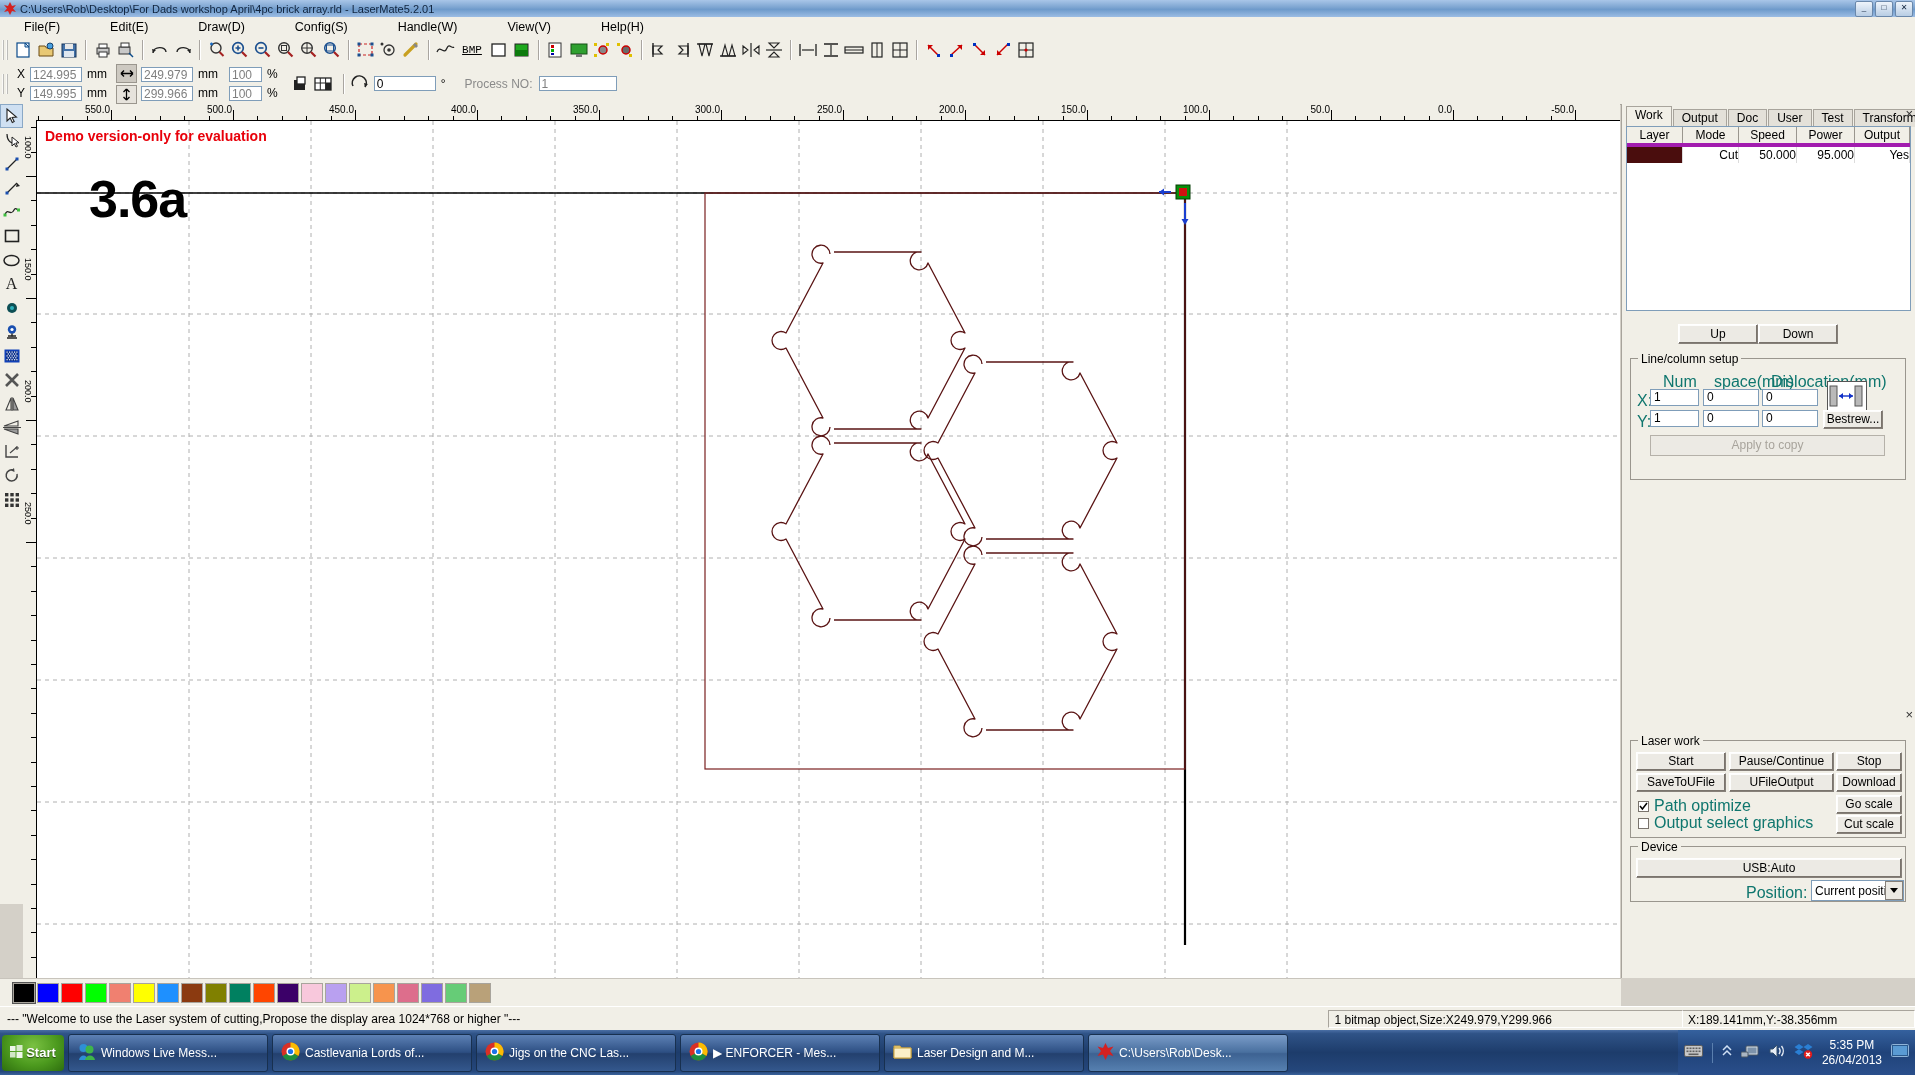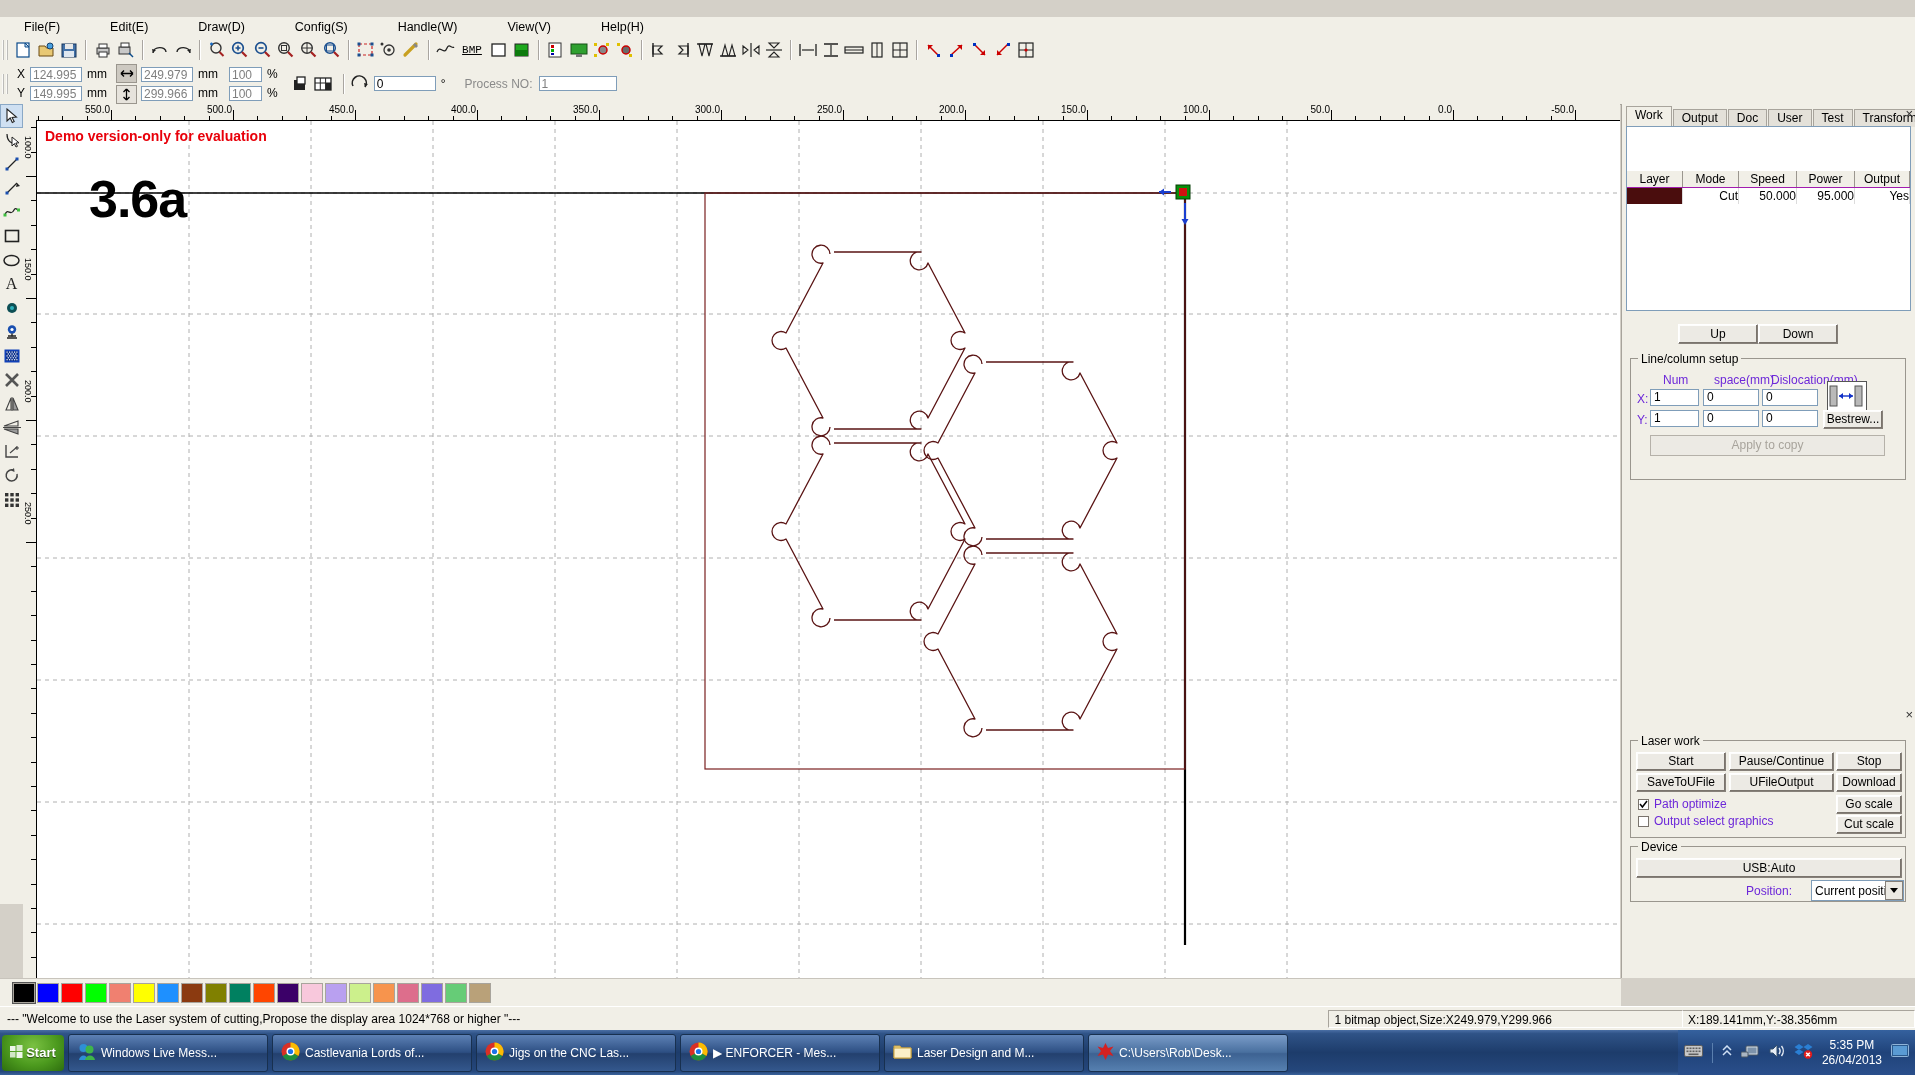--- a/index.html
+++ b/index.html
@@ -98,38 +98,38 @@
 
   
   .rightpanel{position:absolute;left:1621px;top:104px;width:294px;height:874px;background:#f1efe7;
               border-left:1px solid #a8a49c;}
   .tabstrip{position:absolute;left:4px;top:5px;height:18px;display:flex;align-items:flex-end;}
   .tab{height:16px;padding:1px 8px 0 8px;font-size:12px;background:#e4e1d9;border:1px solid #a8a49c;
        border-bottom:none;margin-right:1px;color:#000;}
   .tab.active{background:#f1efe7;height:18px;border-bottom:1px solid #f1efe7;font-weight:normal;}
   .layertable{position:absolute;left:4px;top:22px;width:285px;height:185px;background:#fff;
               border:1px solid #7f9db9;box-sizing:border-box;}
-  .lthead{display:flex;height:16px;background:#f1efe7;border-bottom:1px solid #a21caf;margin-top:44px;}
+  .lthead{display:flex;height:16px;background:#f1efe7;border-bottom:4px solid #a21caf;}
   .lthead div{font-size:12px;text-align:center;line-height:16px;border-right:1px solid #9a968e;
               box-sizing:border-box;}
   .ltrow{display:flex;height:16px;}
   .ltrow div{font-size:12px;text-align:right;line-height:16px;border-right:1px solid #dcdcdc;
              box-sizing:border-box;}
   .swatch{background:#4a0d0d;}
   .c1{width:56px}.c2{width:56px}.c3{width:58px}.c4{width:58px}.c5{width:55px}
 
   .updown{position:absolute;left:8px;top:220px;width:275px;display:flex;}
   .btn{background:#eceae4;border:1px solid #868079;border-top-color:#fff;border-left-color:#fff;
        box-shadow:inset -1px -1px 0 #7a746d,inset 1px 1px 0 #fdfdfc;
        font-size:12px;text-align:center;color:#000;box-sizing:border-box;}
 
   .group{position:absolute;border:1px solid #9a968e;box-sizing:border-box;}
   .glabel{position:absolute;top:-7px;left:7px;background:#f1efe7;padding:0 3px;font-size:12px;color:#000;}
 
-  .gridlbl{font-size:12px;color:#6d28d9;}
+  .gridlbl{font-size:16px;color:#0f766e;}
   .inp{height:17px;border:1px solid #7f9db9;background:#fff;font-size:12px;padding:0 3px;
        box-sizing:border-box;line-height:15px;color:#000;}
   .disabledbtn{background:#eceae4;border:1px solid #b5b1a9;color:#a8a49c;font-size:12px;text-align:center;}
 
   .chk{width:11px;height:11px;border:1px solid #7a746d;background:#fff;display:inline-block;
        position:relative;vertical-align:middle;box-sizing:border-box;}
   .chk.on:after{content:"";position:absolute;left:2px;top:4px;width:4px;height:1px;}
 
   
   .palettebar{position:absolute;left:0;top:978px;width:1621px;height:28px;background:#f1efe7;
@@ -159,20 +159,33 @@
   .tkitem.active{background:linear-gradient(to bottom,#7a9cc9,#49709f 48%,#3d6292 52%,#5680b0);}
   .tray{position:absolute;right:0;top:0;height:45px;display:flex;align-items:center;gap:9px;padding:0 6px;
         background:linear-gradient(to bottom,#35619e,#20437a 50%,#2a4f8b);}
   .clock{color:#fff;font-size:12px;line-height:15px;text-align:center;}
 </style>
 </head>
 <body>
 
 <div class="app">
 
+  <div class="titlebar">
+    <span class="ticon">
+      <svg width="14" height="13" viewBox="0 0 14 13">
+          <polygon points="7,0 9,4 13,3 10,6.5 13,10 9,9 7,13 5,9 1,10 4,6.5 1,3 5,4" fill="#d42121"></polygon>
+        </svg>
+    </span>
+    <span class="ttext">C:\Users\Rob\Desktop\For Dads workshop April\4pc brick array.rld - LaserMate5.2.01</span>
+    <div class="winbtns">
+      <div class="winbtn">_</div>
+      <div class="winbtn">□</div>
+      <div class="winbtn">✕</div>
+    </div>
+  </div>
 
   <div class="menubar">
     <div class="menuitem">File(F)</div>
     <div class="menuitem">Edit(E)</div>
     <div class="menuitem">Draw(D)</div>
     <div class="menuitem">Config(S)</div>
     <div class="menuitem">Handle(W)</div>
     <div class="menuitem">View(V)</div>
     <div class="menuitem">Help(H)</div>
   </div>

